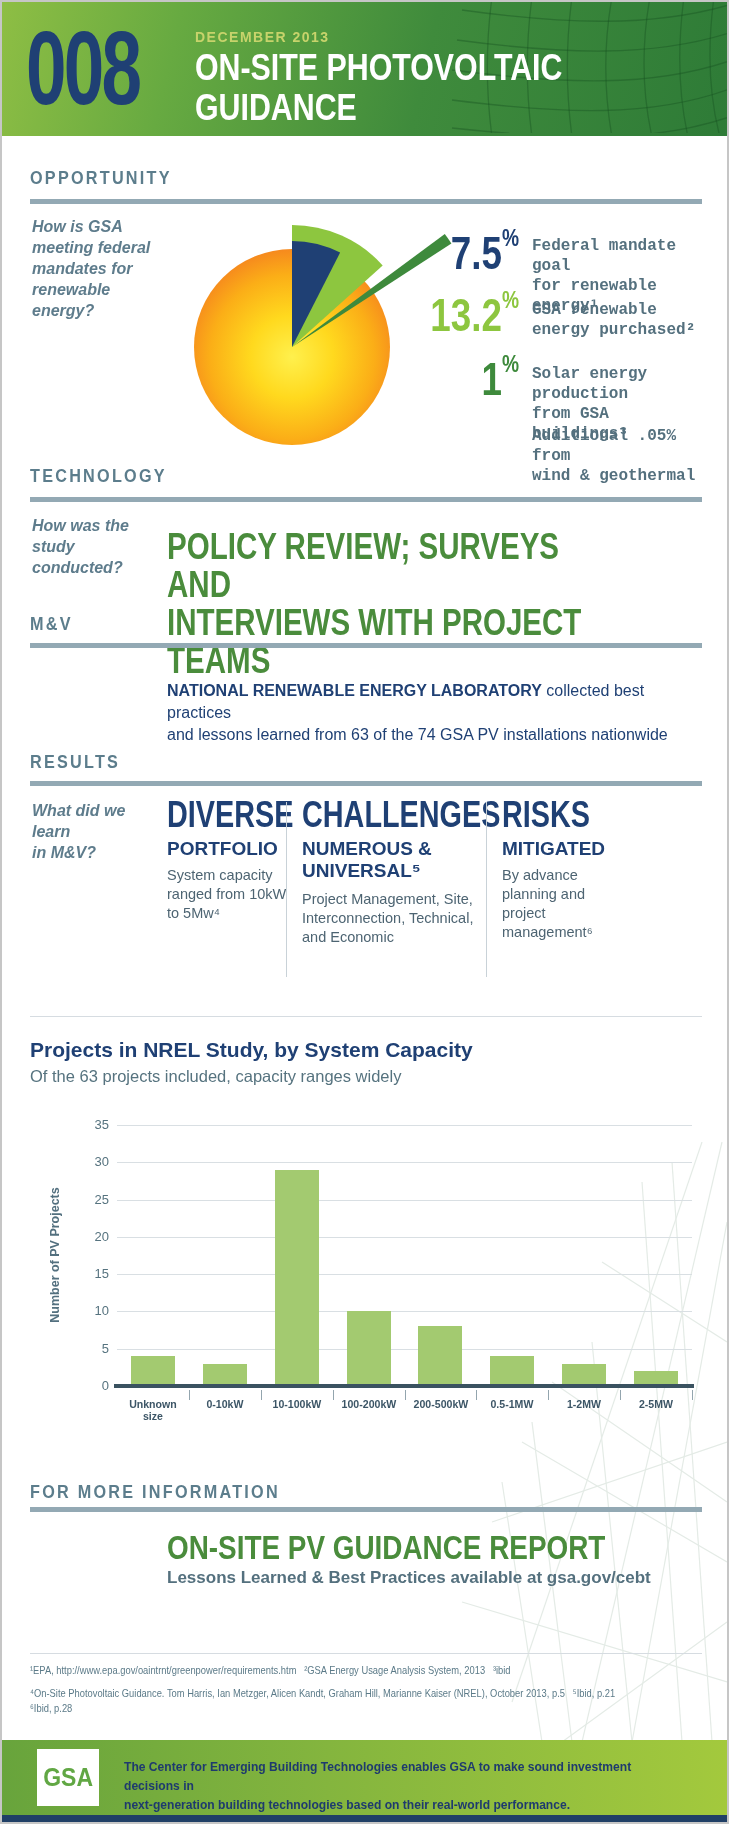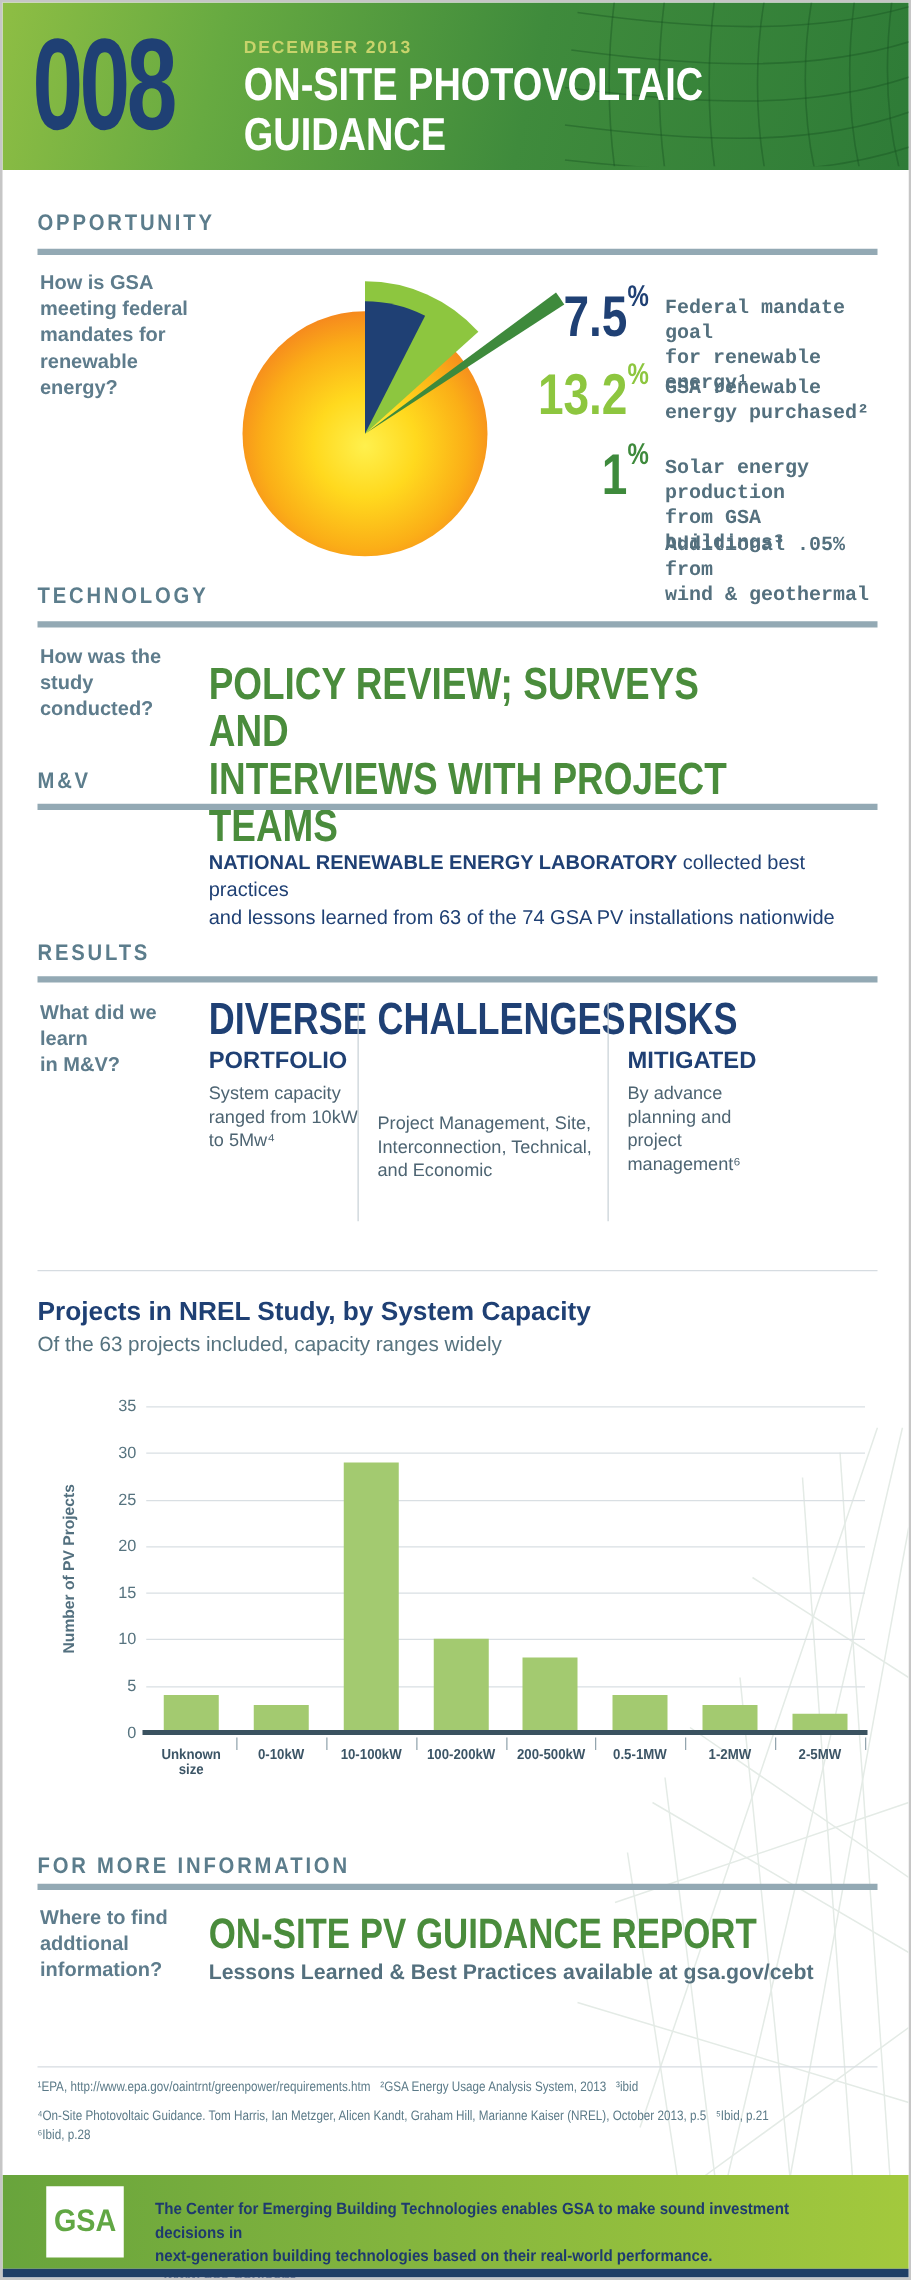--- a/index.html
+++ b/index.html
@@ -16,21 +16,21 @@
   .issue{left:24px;top:14px;color:#1f4074;font-size:104px;font-weight:bold;
          letter-spacing:-4px;transform:scaleX(.70);transform-origin:0 0;line-height:1;}
   .hdate{left:193px;top:27px;color:#c7d36b;font-size:14px;font-weight:bold;letter-spacing:1.5px;}
   .htitle{left:193px;top:46px;color:#ffffff;font-size:37px;font-weight:bold;line-height:40px;
           transform:scaleX(.82);transform-origin:0 0;}
 
   
   .seclabel{color:#5c7d8c;font-size:18px;font-weight:bold;letter-spacing:2.5px;
             transform:scaleX(.9);transform-origin:0 0;}
   .secrule{height:5px;background:#93a9b4;width:672px;left:28px;}
-  .question{left:30px;width:135px;color:#5e7c8c;font-size:16px;line-height:21px;font-weight:bold;}
+  .question{left:30px;width:135px;color:#5e7c8c;font-size:16px;line-height:21px;font-style:italic;font-weight:bold;}
 
   
   .statval{width:185px;text-align:right;font-weight:bold;font-size:46px;line-height:1;
            transform:scaleX(.8);transform-origin:100% 0;}
   .statval sup{font-size:24px;position:relative;top:-4px;vertical-align:top;}
   .statlabel{left:530px;width:175px;color:#54707e;font-size:16px;line-height:20px;font-weight:bold;font-family:Liberation Mono, monospace;}
 
   .bigline{color:#4a8c3c;font-weight:bold;font-size:36px;line-height:38px;
            transform:scaleX(.82);transform-origin:0 0;}
   .navybody{color:#1f4074;font-size:16px;line-height:22px;}
@@ -183,20 +183,22 @@
 
   <div class="abs coltitle" style="left:165px;top:795px;">DIVERSE</div>
   <div class="abs colsub pre" style="left:165px;top:836px;">PORTFOLIO</div>
   <div class="abs colbody pre" style="left:165px;top:864px;width:130px;">System capacity
 ranged from 10kW
 to 5Mw⁴</div>
 
   <div class="abs vdivider" style="left:284px;top:800px;height:175px;"></div>
 
   <div class="abs coltitle" style="left:300px;top:795px;">CHALLENGES</div>
+  <div class="abs colsub pre" style="left:300px;top:836px;">NUMEROUS &amp;
+UNIVERSAL⁵</div>
   <div class="abs colbody pre" style="left:300px;top:888px;width:185px;">Project Management, Site,
 Interconnection, Technical,
 and Economic</div>
 
   <div class="abs vdivider" style="left:484px;top:800px;height:175px;"></div>
 
   <div class="abs coltitle" style="left:500px;top:795px;">RISKS</div>
   <div class="abs colsub pre" style="left:500px;top:836px;">MITIGATED</div>
   <div class="abs colbody pre" style="left:500px;top:864px;width:120px;">By advance
 planning and
@@ -246,23 +248,20 @@
       <div class="xtick" style="left: 431.25px;"></div>
       <div class="bar" style="left: 517.062px; width: 44px; height: 14.9143px; background: rgb(163, 202, 112);"></div>
       <div class="catlabel" style="left: 503.125px; width: 71.875px;">2-5MW</div>
       <div class="xtick" style="left: 503.125px;"></div>
       <div class="xtick" style="left: 575px;"></div>
     </div>
   <div class="abs axis"></div>
 
   <div class="abs seclabel" style="left:28px;top:1480px;">FOR MORE INFORMATION</div>
   <div class="abs secrule" style="top:1505px;"></div>
-  <div class="abs question pre" style="top:1522px;">Where to find
-addtional
-information?</div>
   <div class="abs bigline" style="left:165px;top:1526px;font-size:34px;">ON-SITE PV GUIDANCE REPORT</div>
   <div class="abs" style="left:165px;top:1566px;color:#54707e;font-size:17px;font-weight:bold;">Lessons Learned &amp; Best Practices available at gsa.gov/cebt</div>
 
   <div class="abs thinline" style="top:1651px;"></div>
   <div class="abs fnote prew" style="top:1661px;">¹EPA, http://www.epa.gov/oaintrnt/greenpower/requirements.htm   ²GSA Energy Usage Analysis System, 2013   ³ibid</div>
   <div class="abs fnote prew" style="top:1684px;">⁴On-Site Photovoltaic Guidance. Tom Harris, Ian Metzger, Alicen Kandt, Graham Hill, Marianne Kaiser (NREL), October 2013, p.5   ⁵Ibid, p.21   ⁶Ibid, p.28</div>
 
   <div class="abs footer"></div>
   <div class="abs gsabox">
     <span class="gsatext">GSA</span>

